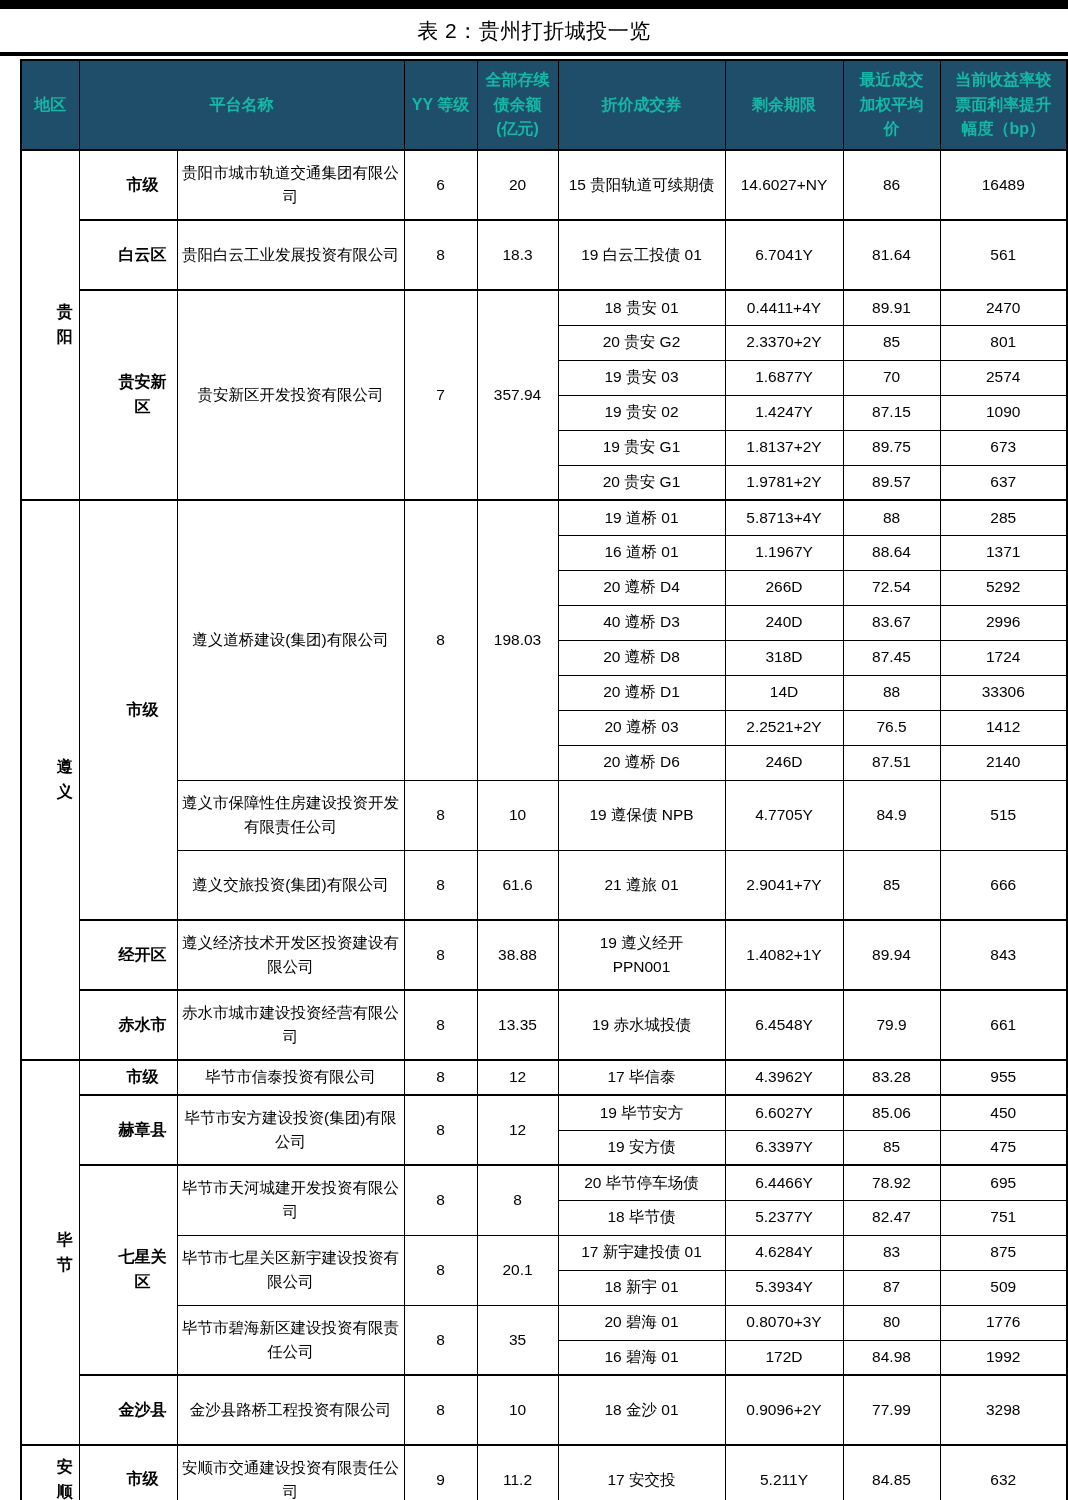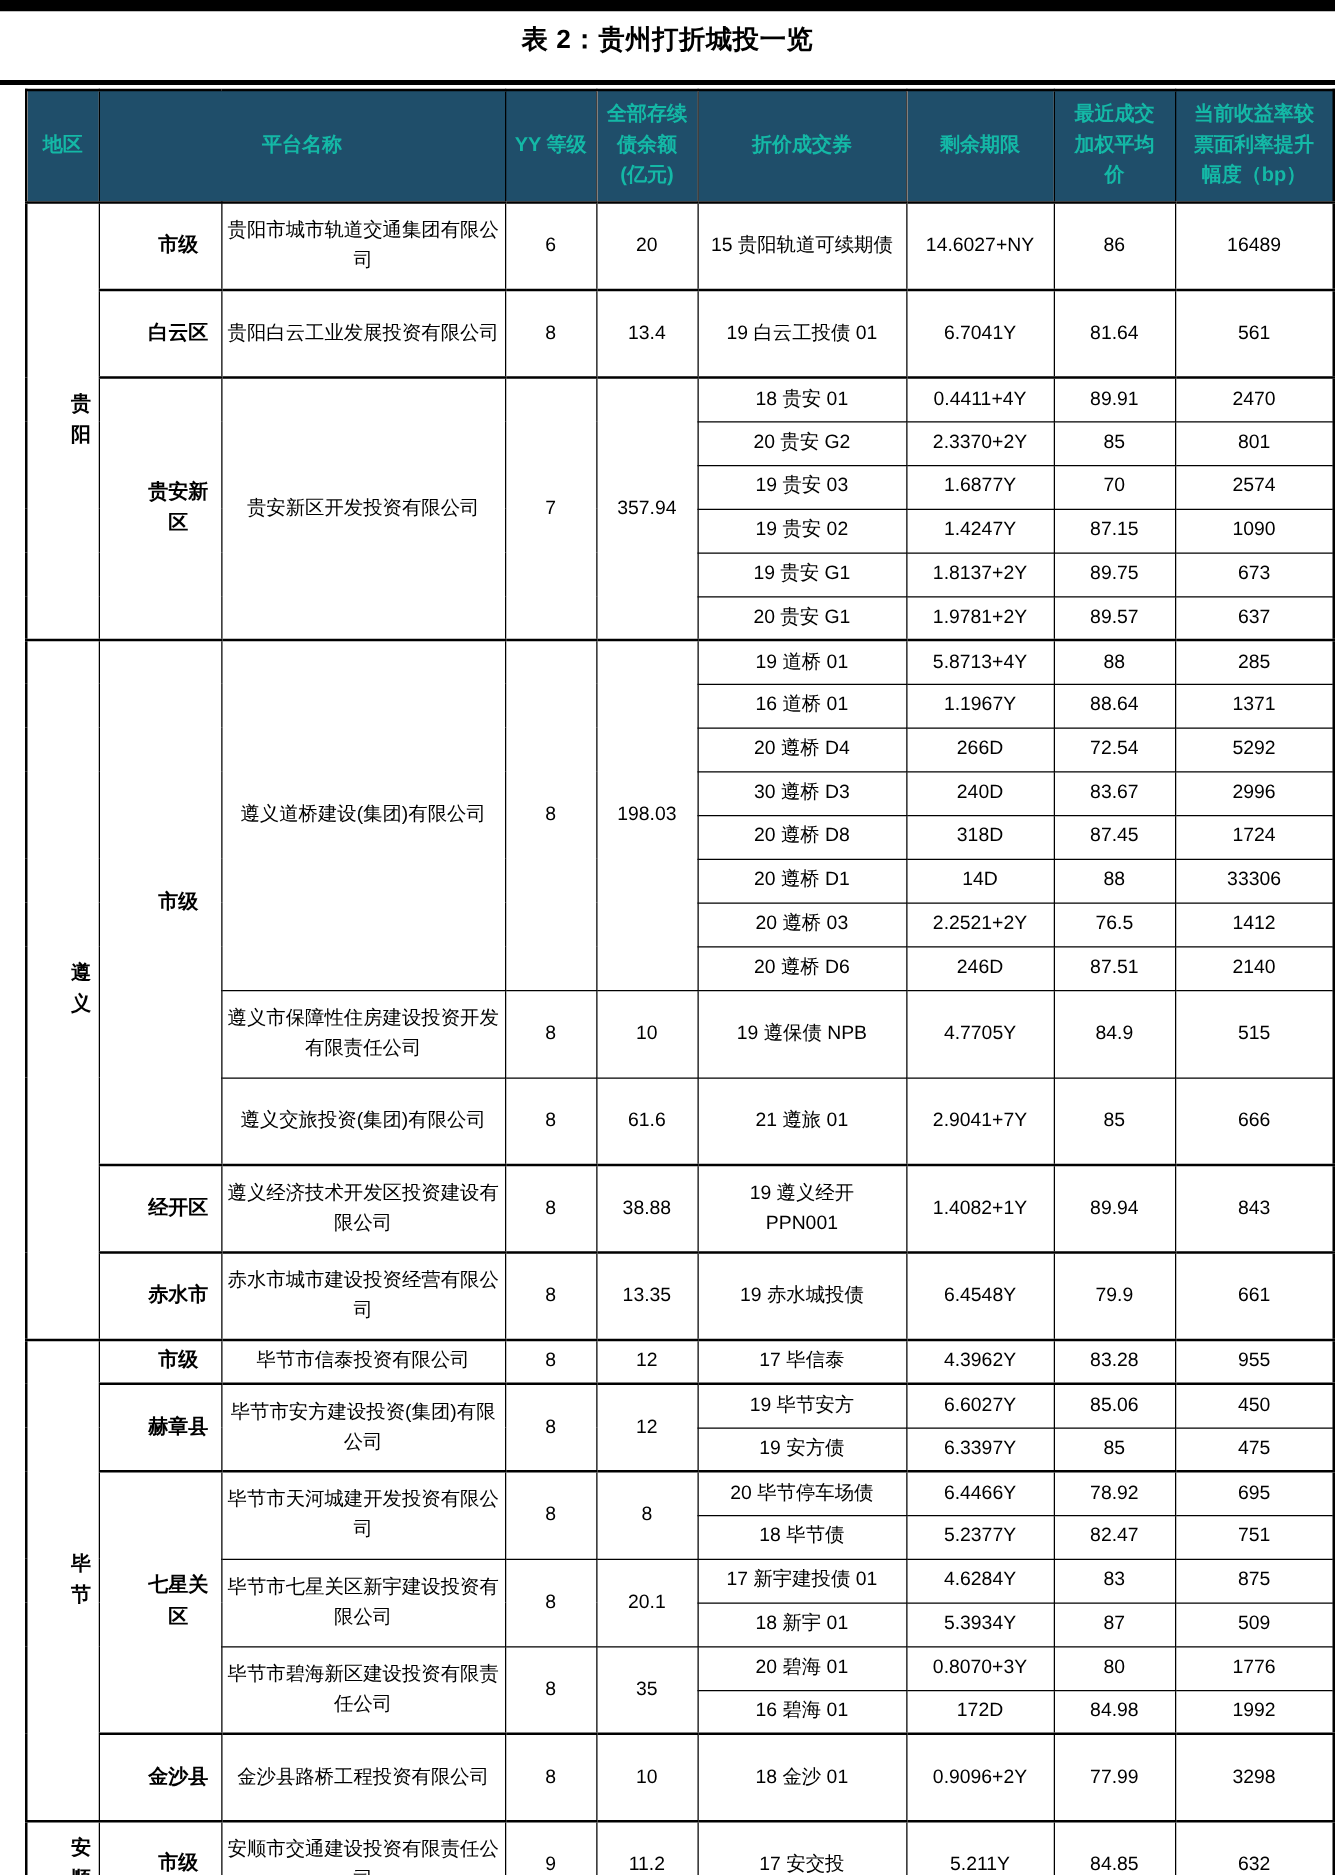--- a/index.html
+++ b/index.html
@@ -2,21 +2,21 @@
 <html><head>
 <meta charset="utf-8">
 <style>
   html,body { margin:0; padding:0; background:#ffffff; }
   body {
     width:1068px; height:1500px; position:relative; overflow:hidden;
     font-family:"Liberation Sans","DejaVu Sans",sans-serif; color:#000;
   }
   .top-bar { width:1068px; height:9px; background:#000; }
   .title {
-    text-align:center; font-weight:bold; font-size:21px; padding:8px 0 19px 0;
+    text-align:center; font-weight:normal; font-size:21px; padding:8px 0 7px 0;
     letter-spacing:0.5px;
   }
   .title-rule { width:1068px; height:4px; background:#000; }
   table {
     border-collapse:collapse; table-layout:fixed; width:1046px;
     margin:3px 0 0 20px;
     border:2px solid #000; border-top:2.5px solid #000; border-bottom:3px solid #000;
     font-size:15.5px;
   }
   td, th { border:1px solid #000; text-align:center; vertical-align:middle; padding:2px 3px; overflow:hidden; }
@@ -79,21 +79,21 @@
       <td>20</td>
       <td class="bond">15 贵阳轨道可续期债</td>
       <td>14.6027+NY</td>
       <td>86</td>
       <td>16489</td>
     </tr>
     <tr class="h70 group-start">
       <td class="sub">白云区</td>
       <td>贵阳白云工业发展投资有限公司</td>
       <td>8</td>
-      <td>13.4</td>
+      <td>18.3</td>
       <td class="bond">19 白云工投债 01</td>
       <td>6.7041Y</td>
       <td>81.64</td>
       <td>561</td>
     </tr>
     <tr class="h35 group-start">
       <td class="sub" rowspan="6">贵安新区</td>
       <td rowspan="6">贵安新区开发投资有限公司</td>
       <td rowspan="6">7</td>
       <td rowspan="6">357.94</td>
@@ -150,21 +150,21 @@
       <td>88.64</td>
       <td>1371</td>
     </tr>
     <tr class="h35">
       <td class="bond">20 遵桥 D4</td>
       <td>266D</td>
       <td>72.54</td>
       <td>5292</td>
     </tr>
     <tr class="h35">
-      <td class="bond">30 遵桥 D3</td>
+      <td class="bond">40 遵桥 D3</td>
       <td>240D</td>
       <td>83.67</td>
       <td>2996</td>
     </tr>
     <tr class="h35">
       <td class="bond">20 遵桥 D8</td>
       <td>318D</td>
       <td>87.45</td>
       <td>1724</td>
     </tr>

